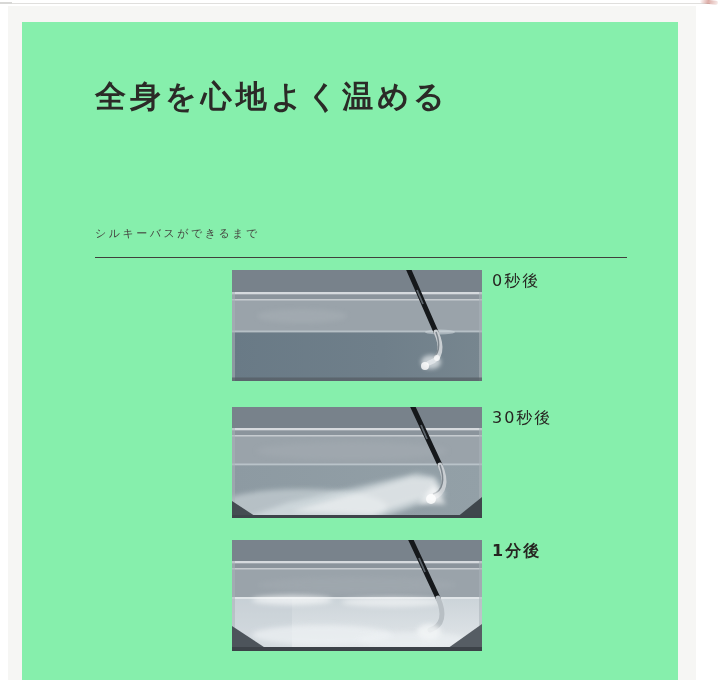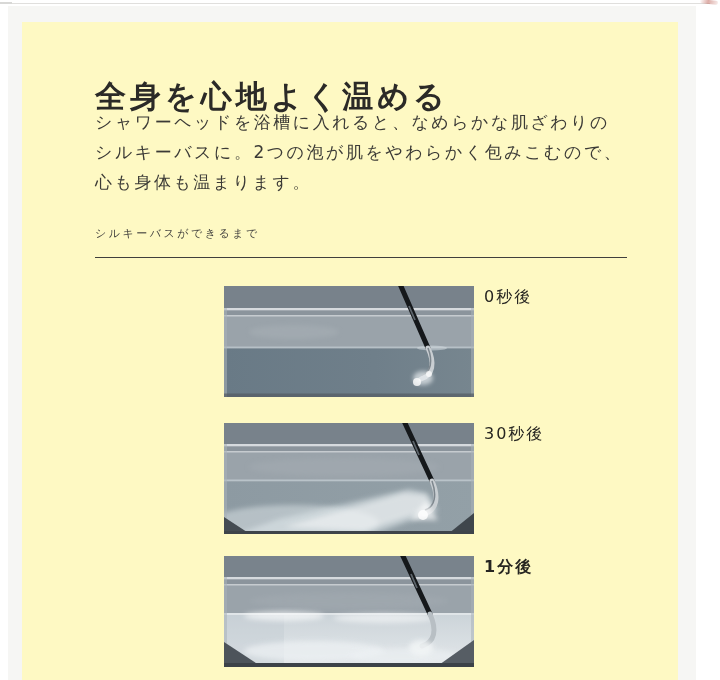--- a/index.html
+++ b/index.html
@@ -12,42 +12,42 @@
   
   .top-hairline { position:absolute; left:10px; top:3px; width:700px; height:1px; background:#e0dfdd; }
   .top-left-dash { position:absolute; left:0; top:2px; width:12px; height:2px; background:#d8d8d6; }
   .red-artifact {
     position:absolute; left:700px; top:0; width:18px; height:4px;
     background:linear-gradient(100deg, rgba(193,106,96,0) 0%, rgba(193,106,96,.55) 45%, rgba(193,106,96,.12) 100%);
     border-radius:2px; transform:rotate(7deg);
   }
 
   .bg-panel { position:absolute; left:8px; top:6px; width:688px; height:674px; background:#f6f6f4; }
-  .card { position:absolute; left:22px; top:22px; width:656px; height:658px; background:#fef9c3; }
+  .card { position:absolute; left:22px; top:22px; width:656px; height:658px; background:#86efac; }
 
   
   .heading {
     position:absolute; left:73px; top:33px;
     font-size:31px; font-weight:600; letter-spacing:4px;
     color:#2b2a27; line-height:1.3; white-space:nowrap;
   }
   .desc {
     position:absolute; left:73px; top:85px;
     font-size:17px; letter-spacing:2.5px; line-height:30px;
     color:#3b3a36;
   }
   .desc div { white-space:nowrap; }
   .caption {
     position:absolute; left:73px; top:204px;
     font-size:11px; letter-spacing:2.5px; color:#454440; white-space:nowrap;
   }
   .rule { position:absolute; left:73px; top:235px; width:532px; height:0; border-top:1px solid #403f3c; }
 
   
-  .row { position:absolute; left:202px; width:450px; height:111px;margin-top:16px; }
+  .row { position:absolute; left:210px; width:450px; height:111px; }
   .row-1 { top:248px; }
   .row-2 { top:385px;padding-left:44px; }
   .row-3 { top:518px;font-weight:bold; }
   .tank {
     position:absolute; left:0; top:0; width:250px; height:111px; overflow:hidden;
     background:#99a2a9;
   }
   .tank svg { display:block; width:250px; height:111px; }
   .time-label {
     position:absolute; left:260px; top:1px;
@@ -59,25 +59,20 @@
 
 <div class="top-hairline"></div>
 <div class="top-left-dash"></div>
 <div class="red-artifact"></div>
 <div class="bg-panel"></div>
 
 <div class="card">
 
   <h1 class="heading">全身を心地よく温める</h1>
 
-  <div class="desc">
-    <div>シャワーヘッドを浴槽に入れると、なめらかな肌ざわりの</div>
-    <div>シルキーバスに。2つの泡が肌をやわらかく包みこむので、</div>
-    <div>心も身体も温まります。</div>
-  </div>
 
   <div class="caption">シルキーバスができるまで</div>
   <div class="rule"></div>
 
   <div class="row row-1">
     <div class="tank">
       <svg viewBox="0 0 250 111" xmlns="http://www.w3.org/2000/svg">
         <defs>
           <filter id="b1" x="-40%" y="-40%" width="180%" height="180%">
               <feGaussianBlur stdDeviation="2.2"></feGaussianBlur>

